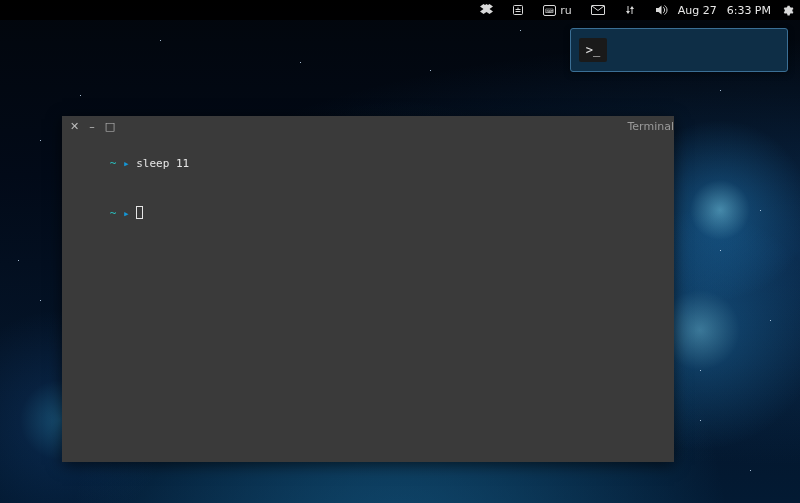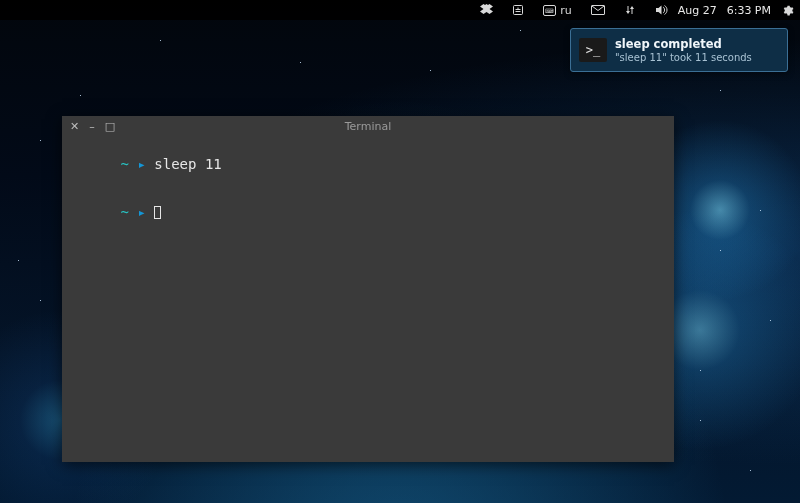--- a/index.html
+++ b/index.html
@@ -65,25 +65,25 @@
     color:#cfcfcf;
     display:flex; flex-direction:column;
   }
   .term .bar {
     height:20px; display:flex; align-items:center;
     padding:0 8px; position:relative;
     color:#9a9a9a; font-size:11px;
   }
   .term .bar .controls { display:flex; gap:10px; align-items:center; color:#bdbdbd; }
   .term .bar .controls span { line-height:1; }
-  .term .bar .title { position:absolute; left:0; right:0; text-align:center; pointer-events:none; }
+  .term .bar .title { position:absolute; left:0; right:0; text-align:right; pointer-events:none; }
   .term .content {
     flex:1; padding:4px 8px 8px 8px;
     font-family: "DejaVu Sans Mono", Menlo, Consolas, monospace;
-    font-size:14px; line-height:16px; color:#e2e2e2;
+    font-size:11px; line-height:16px; color:#e2e2e2;
   }
   .line { white-space:pre; }
   .tilde { color:#28c0c0; }
   .arrow { color:#1496d6; }
   .cmd   { color:#e6e6e6; }
   .cursor { display:inline-block; width:7px; height:13px; border:1px solid #e6e6e6; transform:translateY(2px); }
 </style>
 </head>
 <body>
 
@@ -149,24 +149,20 @@
     <svg width="13" height="13" viewBox="0 0 24 24" fill="#d8d8d8">
         <path d="M12 8a4 4 0 100 8 4 4 0 000-8zm9 4a7 7 0 00-.1-1.2l2.1-1.6-2-3.4-2.5 1a7 7 0 00-2-1.2L16 3h-4l-.5 2.6a7 7 0 00-2 1.2l-2.5-1-2 3.4 2.1 1.6A7 7 0 007 12c0 .4 0 .8.1 1.2L5 14.8l2 3.4 2.5-1c.6.5 1.3.9 2 1.2L12 21h4l.5-2.6c.7-.3 1.4-.7 2-1.2l2.5 1 2-3.4-2.1-1.6c.1-.4.1-.8.1-1.2z"></path>
       </svg>
   </span>
 </div>
 
 <div class="notif">
   <div class="icon">
     <span>&gt;_</span>
   </div>
-  <div class="texts">
-    <div class="title">sleep completed</div>
-    <div class="body">"sleep 11" took 11 seconds</div>
-  </div>
 </div>
 
 <div class="term">
   <div class="bar">
     <div class="controls">
       <span>✕</span>
       <span>–</span>
       <span>□</span>
     </div>
     <div class="title">Terminal</div>

